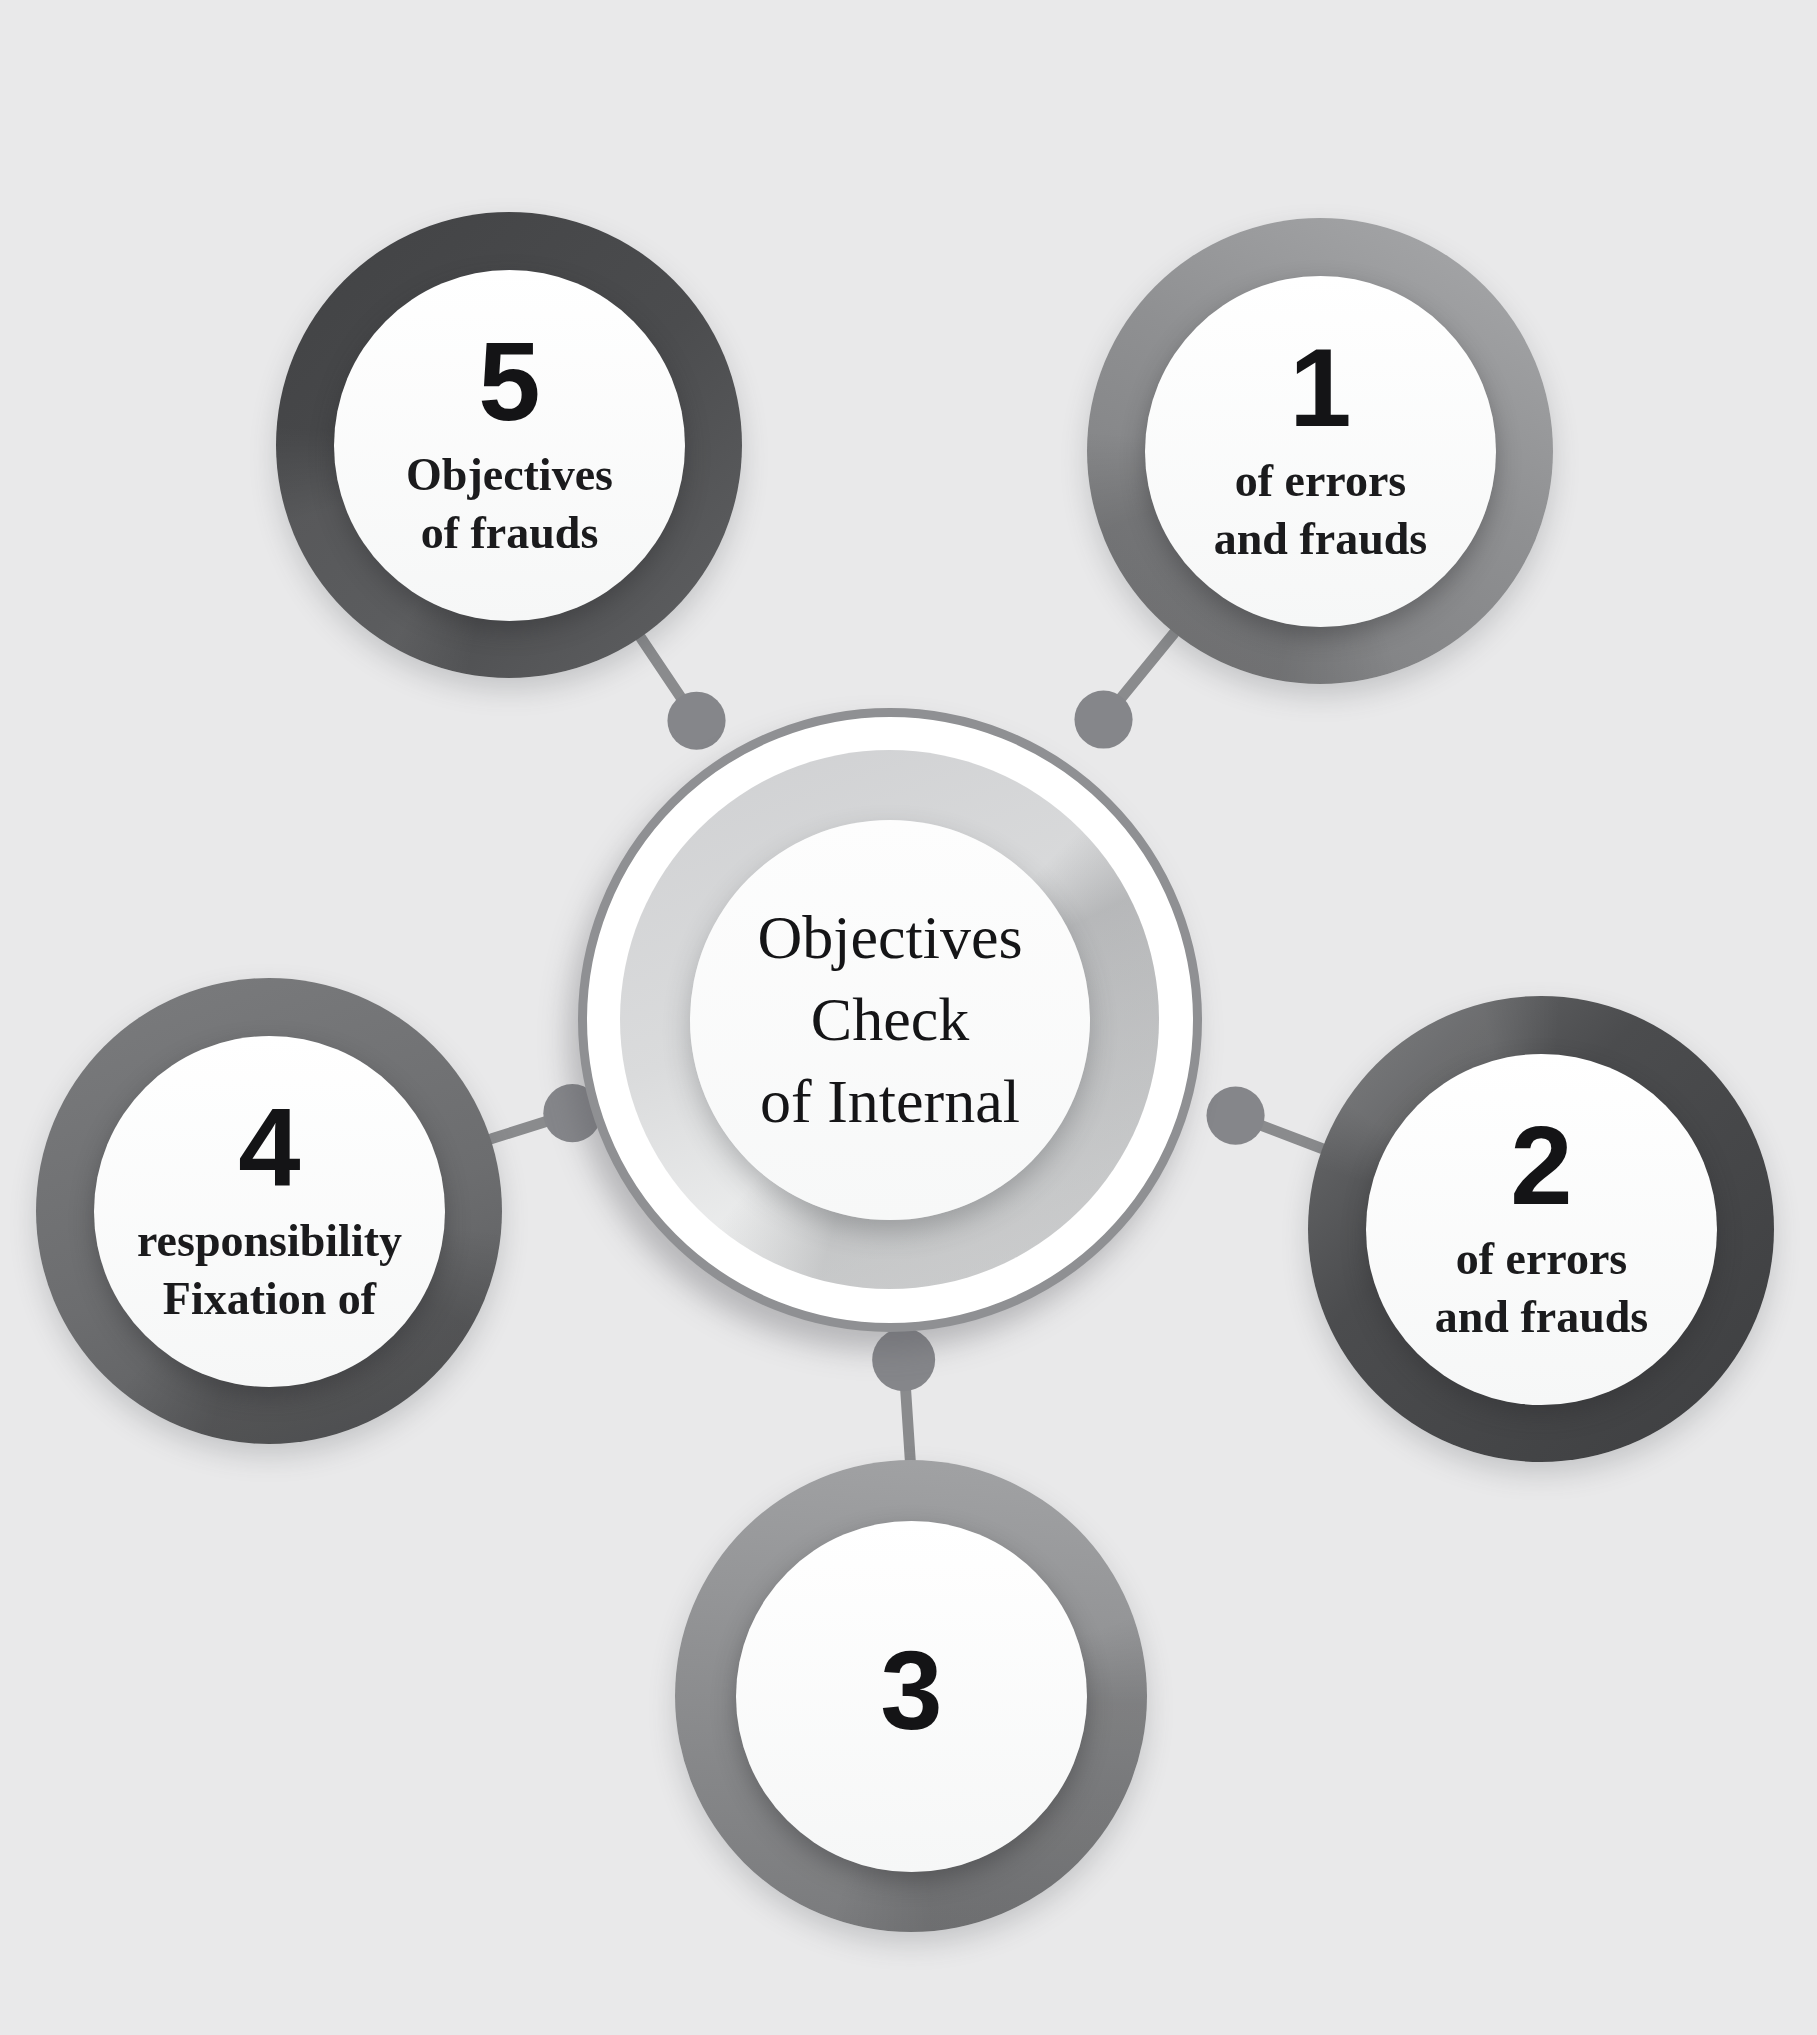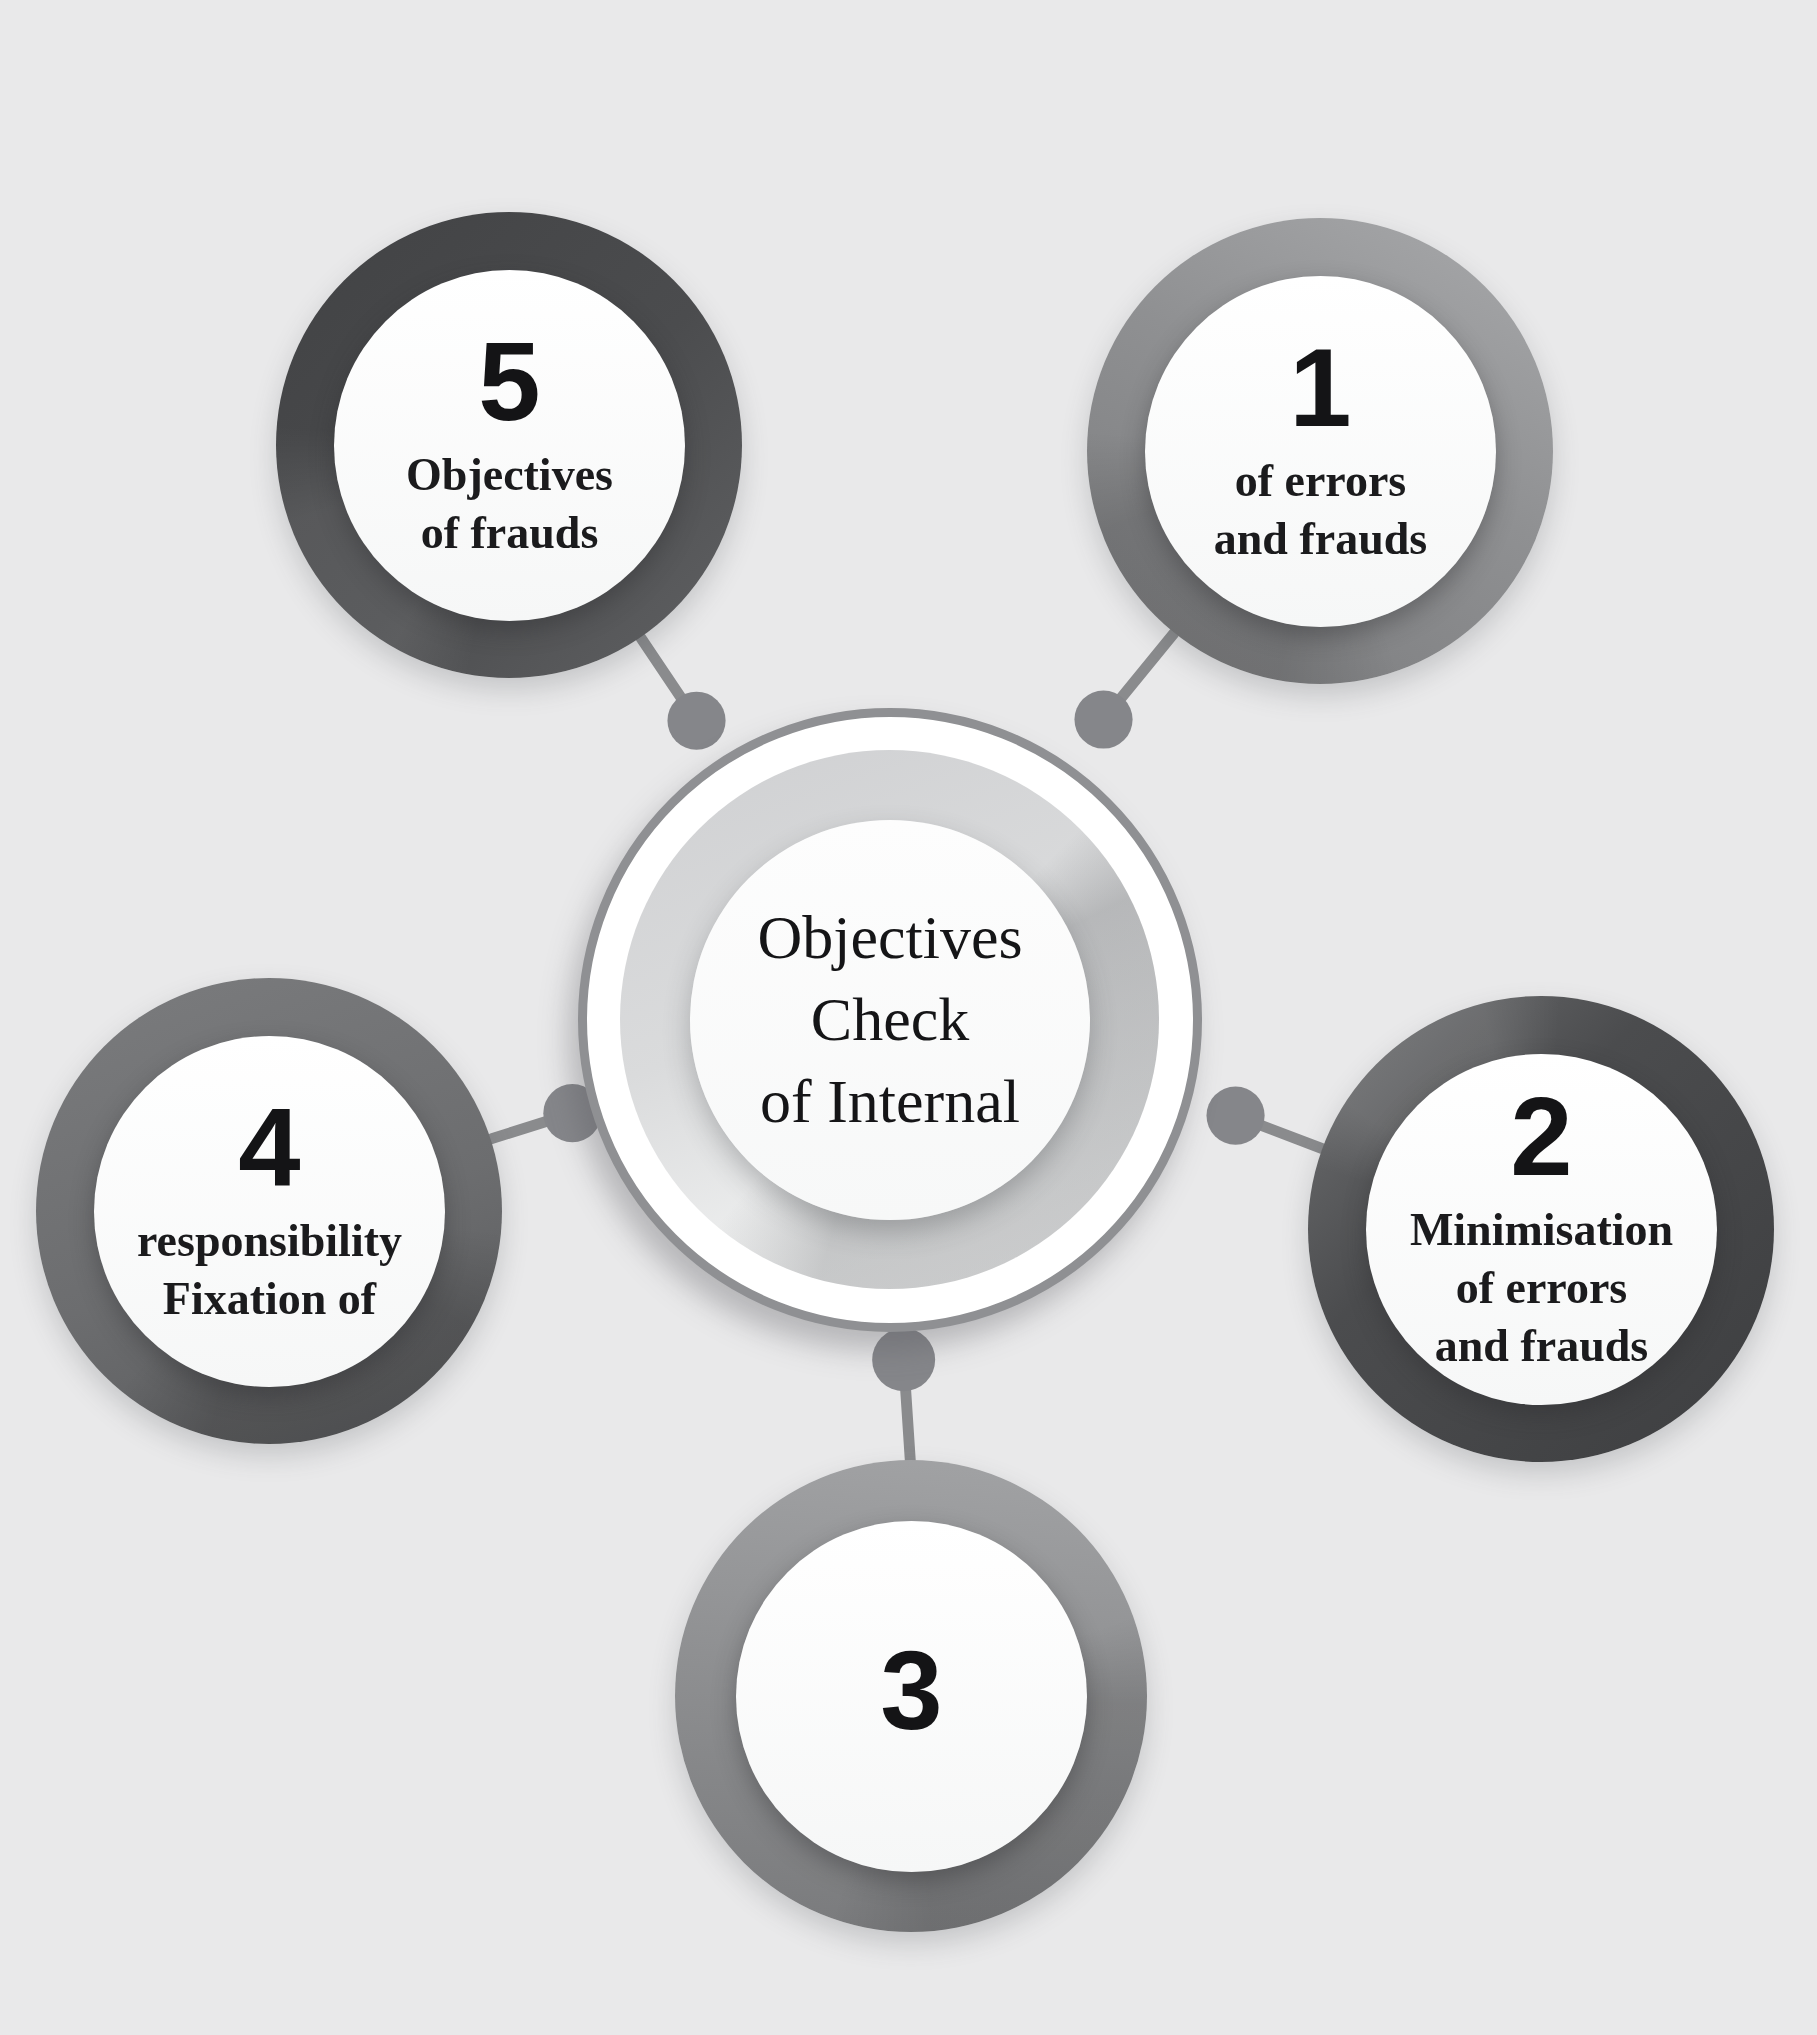--- a/index.html
+++ b/index.html
@@ -166,21 +166,20 @@
         <div>and frauds</div>
       </div>
     </div>
   </div>
 
   <div class="node node-2">
     <div class="ring ring-2"></div>
     <div class="inner">
       <div class="num">2</div>
       <div class="label">
-        <div>Minimisation</div>
         <div>of errors</div>
         <div>and frauds</div>
       </div>
     </div>
   </div>
 
   <div class="node node-3">
     <div class="ring ring-3"></div>
     <div class="inner">
       <div class="num">3</div>

